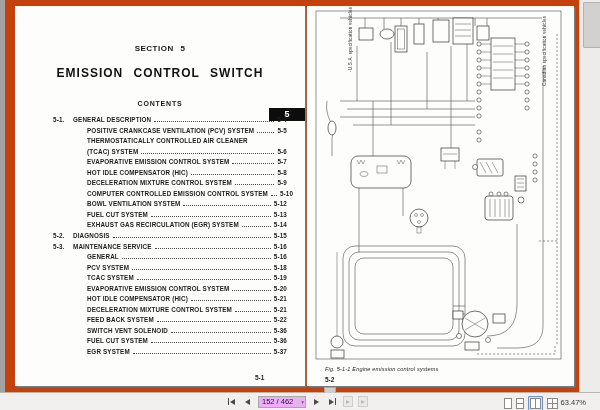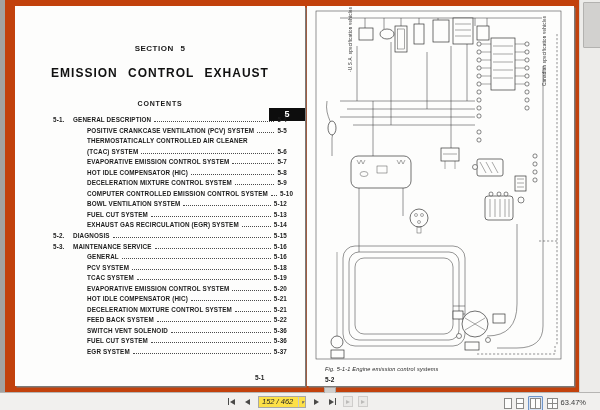--- a/index.html
+++ b/index.html
@@ -70,21 +70,21 @@
     position:absolute; left:324px; top:-6px; width:12px; height:6px;
     background:#cfcecc; border:1px solid #a9a8a6; border-bottom:none;
   }
   .nav-group { position:absolute; left:226px; top:2px; height:13px; display:flex; align-items:center; gap:5px; }
   .nav-btn { width:11px; height:11px; display:flex; align-items:center; justify-content:center; gap:1px; cursor:pointer; }
   .tri-l { width:0; height:0; border-top:3px solid transparent; border-bottom:3px solid transparent; border-right:5px solid #4a4a48; }
   .tri-r { width:0; height:0; border-top:3px solid transparent; border-bottom:3px solid transparent; border-left:5px solid #4a4a48; }
   .vbar  { width:1px; height:7px; background:#4a4a48; }
   .page-input {
     display:flex; align-items:center; width:48px; height:12px;
-    border:1px solid #a9a8a6; background:#fde047; font-size:7.5px; color:#222; padding:0 1px 0 3px;font-style:italic;
+    border:1px solid #a9a8a6; background:#f0abfc; font-size:7.5px; color:#222; padding:0 1px 0 3px;
   }
   .page-input .val { flex:1; }
   .page-input .caret { flex:none; font-size:5.5px; color:#666; border-left:1px solid #c9c8c6; padding-left:2px; line-height:10px; }
   .ghost-btn { width:10px; height:11px; border:1px solid #c6c5c3; background:#e9e8e6;
     display:flex; align-items:center; justify-content:center; opacity:.8; }
   .ghost-btn .g-tri { width:0; height:0; border-top:2.5px solid transparent; border-bottom:2.5px solid transparent; border-left:4px solid #b0afad; }
 
   .view-group { position:absolute; right:42px; top:3px; display:flex; align-items:center; gap:4px; }
   .vi { width:8px; height:11px; border:1px solid #8a8a88; background:#fdfdfc; position:relative; }
   .vi-cont::after { content:""; position:absolute; left:0; right:0; top:4px; border-top:1px solid #8a8a88; }
@@ -100,21 +100,21 @@
   svg .dot  { stroke:#343434; stroke-width:.6; fill:#fdfdfc; }
 </style>
 </head>
 <body>
 
 <div class="viewer">
   <div class="doc-area">
 
     <div class="page page-left">
       <div class="section-label">SECTION 5</div>
-      <div class="doc-title">EMISSION CONTROL EXHAUST</div>
+      <div class="doc-title">EMISSION CONTROL SWITCH</div>
       <div class="contents-heading">CONTENTS</div>
       <div class="section-tab">5</div>
       <div class="toc">
           <div class="toc-row lvl0">
             <span class="toc-num">5-1.</span>
             <span class="toc-label">GENERAL DESCRIPTION</span>
             <span class="toc-dots"></span>
             <span class="toc-page">5-4</span>
           </div>
           <div class="toc-row lvl1">

